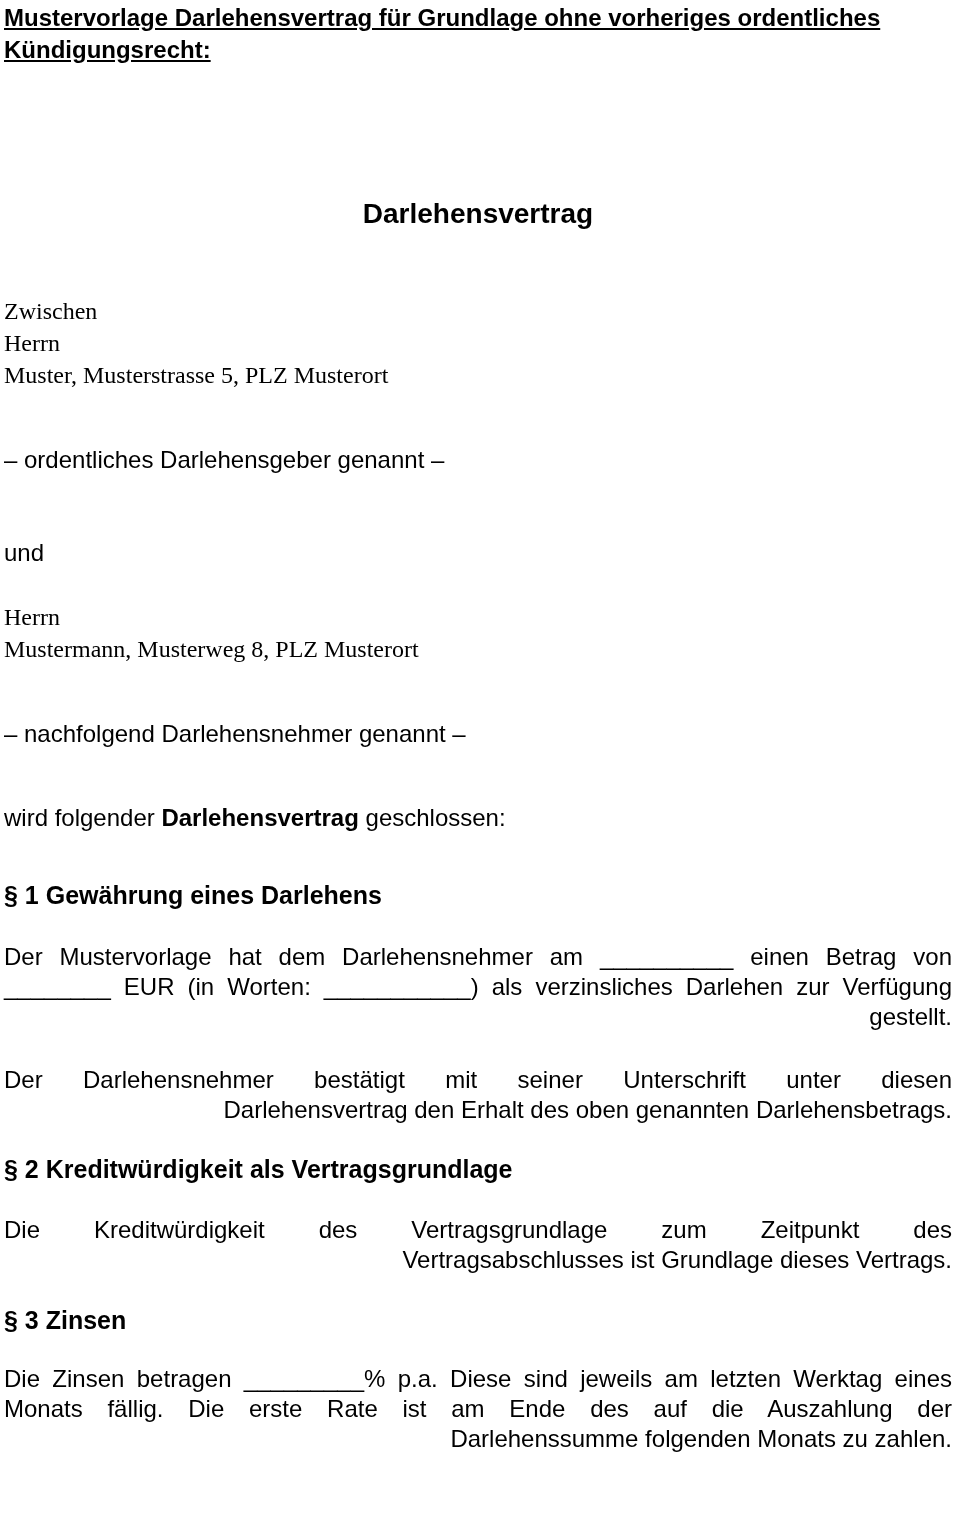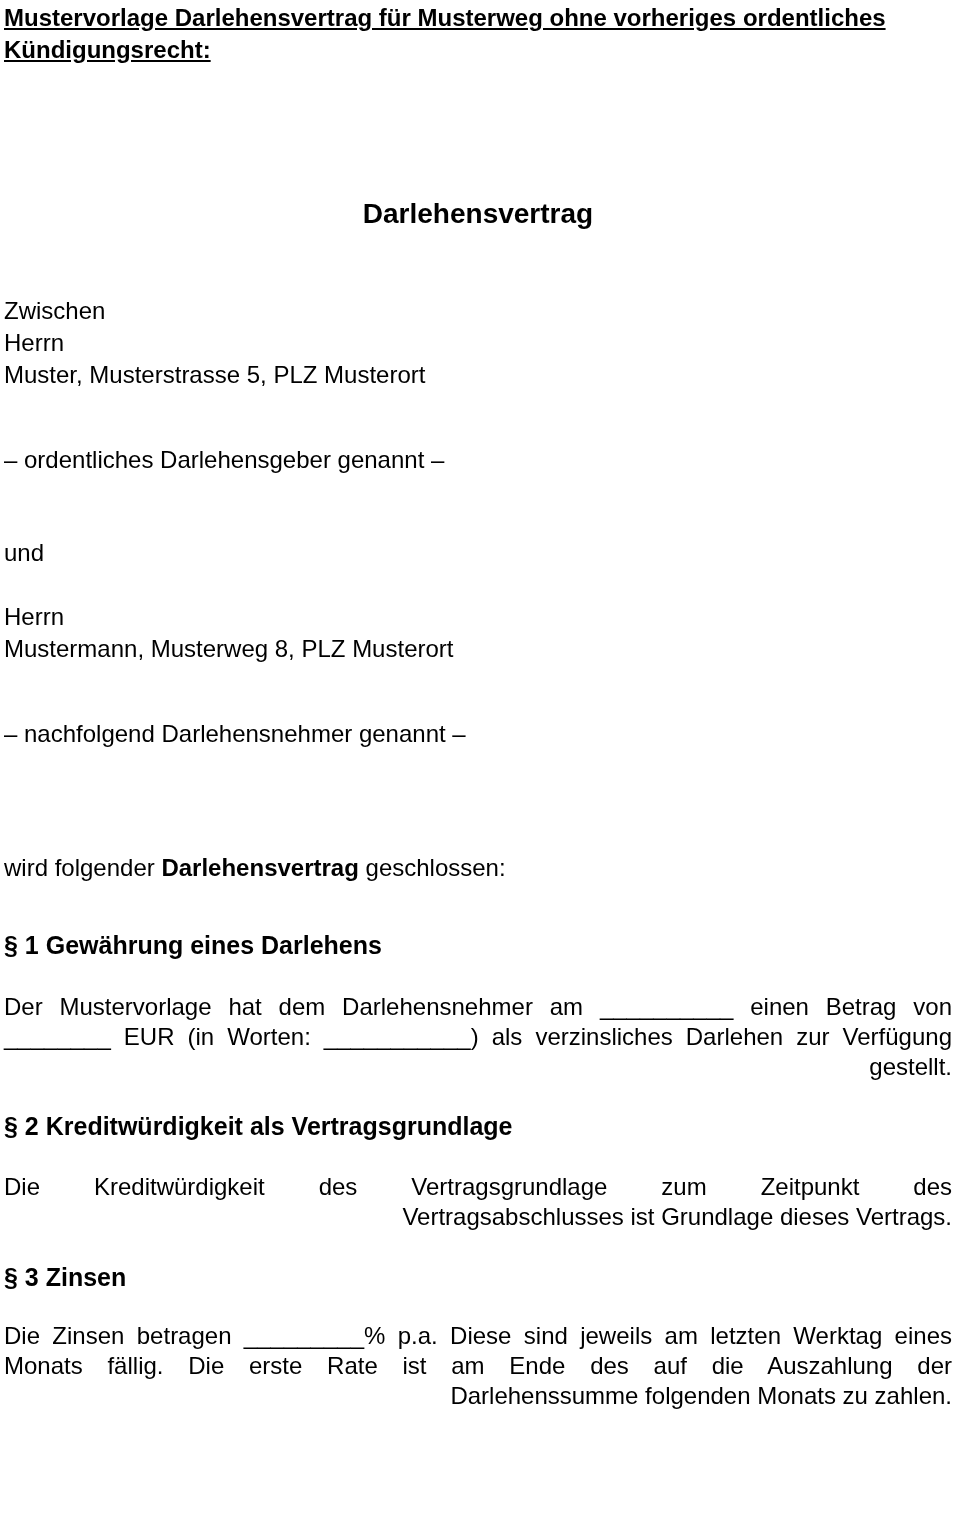--- a/index.html
+++ b/index.html
@@ -31,26 +31,26 @@
     white-space: nowrap;
   }
   .main-heading {
     margin-top: 131px;
     font-size: 28px;
     line-height: 34px;
     font-weight: bold;
     text-align: center;
   }
   .party-intro-block { margin-top: 64px; }
-  .party-line { white-space: nowrap; }
+  .party-line { white-space: nowrap; font-family: Liberation Serif, serif; }
   .designation-1 { margin-top: 53px; white-space: nowrap; }
   .conjunction { margin-top: 61px; white-space: nowrap; }
   .party-block-2 { margin-top: 32px; }
   .designation-2 { margin-top: 53px; white-space: nowrap; }
-  .closing-line { margin-top: 102px; white-space: nowrap; }
+  .closing-line { margin-top: 52px; white-space: nowrap; }
   .closing-line .b { font-weight: bold; }
   .section-heading {
     font-weight: bold;
     font-size: 25px;
     line-height: 31px;
     white-space: nowrap;
   }
   .sh-1 { margin-top: 46px; }
   .sh-2 { margin-top: 29px; }
   .sh-3 { margin-top: 30px; }
@@ -70,21 +70,21 @@
     text-align: right;
     white-space: nowrap;
   }
 </style>
 </head>
 <body>
 
 <div class="page">
 
   <div class="doc-title">
-    <div class="tline">Mustervorlage Darlehensvertrag für Musterweg ohne vorheriges ordentliches</div>
+    <div class="tline">Mustervorlage Darlehensvertrag für Grundlage ohne vorheriges ordentliches</div>
     <div class="tline">Kündigungsrecht:</div>
   </div>
 
   <div class="main-heading">Darlehensvertrag</div>
 
   <div class="party-intro-block">
     <div class="party-line">Zwischen</div>
     <div class="party-line">Herrn</div>
     <div class="party-line">Muster, Musterstrasse 5, PLZ Musterort</div>
   </div>
@@ -105,20 +105,24 @@
   </div>
 
   <div class="section-heading sh-1">§ 1 Gewährung eines Darlehens</div>
 
   <div class="para p-1a">
     <div class="jl">Der Mustervorlage hat dem Darlehensnehmer am __________ einen Betrag von</div>
     <div class="jl">________ EUR (in Worten: ___________) als verzinsliches Darlehen zur Verfügung</div>
     <div class="ll">gestellt.</div>
   </div>
 
+  <div class="para p-1b">
+    <div class="jl">Der Darlehensnehmer bestätigt mit seiner Unterschrift unter diesen</div>
+    <div class="ll">Darlehensvertrag den Erhalt des oben genannten Darlehensbetrags.</div>
+  </div>
 
   <div class="section-heading sh-2">§ 2 Kreditwürdigkeit als Vertragsgrundlage</div>
 
   <div class="para p-2a">
     <div class="jl">Die Kreditwürdigkeit des Vertragsgrundlage zum Zeitpunkt des</div>
     <div class="ll">Vertragsabschlusses ist Grundlage dieses Vertrags.</div>
   </div>
 
   <div class="section-heading sh-3">§ 3 Zinsen</div>
 

